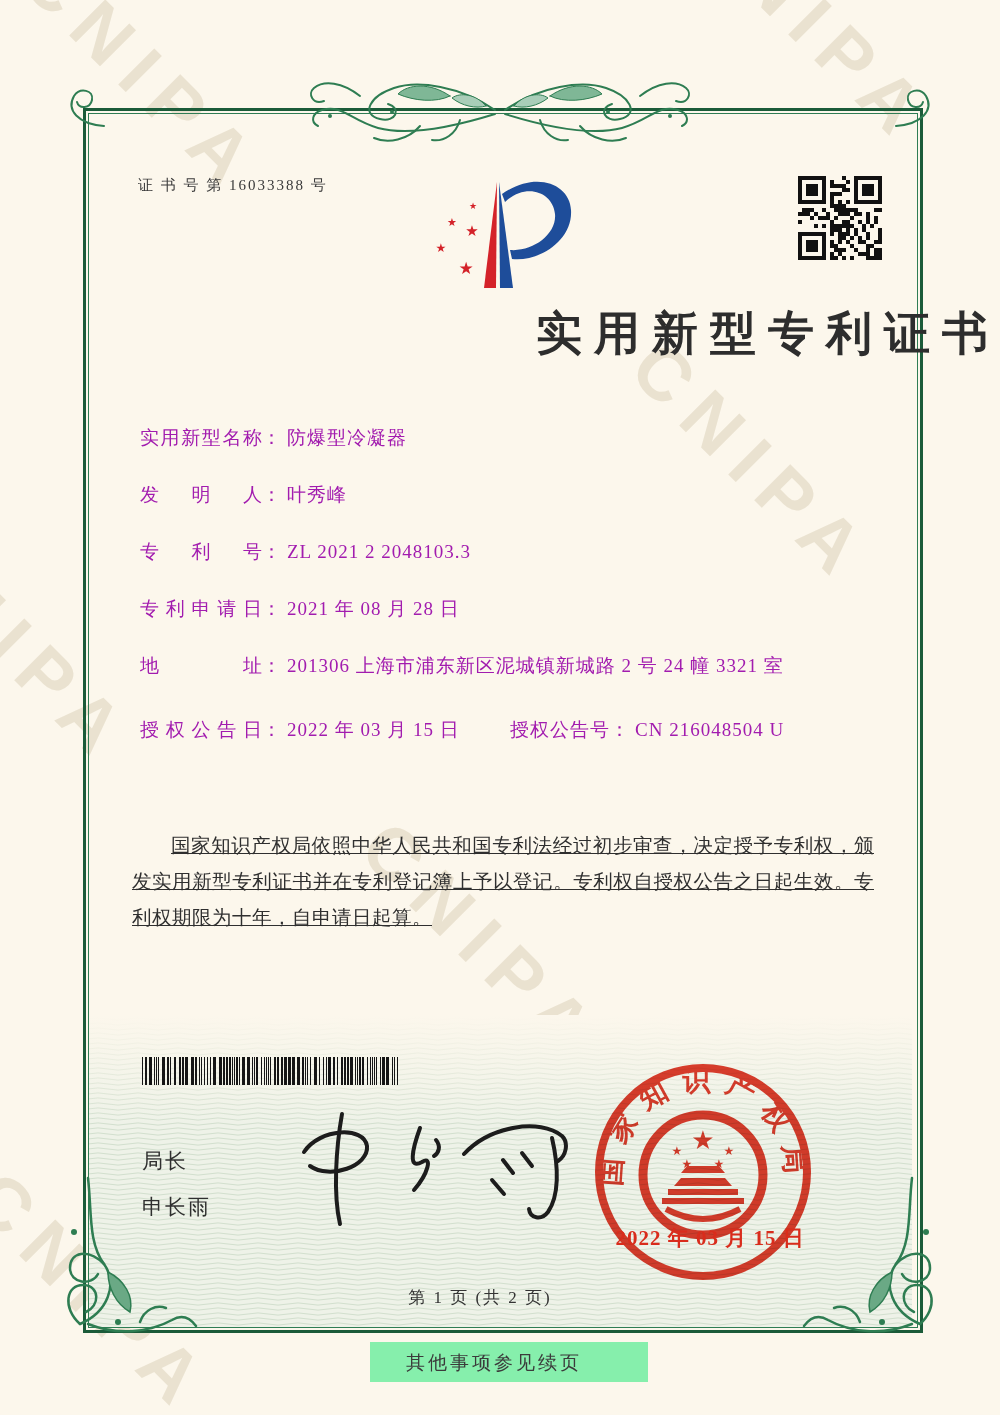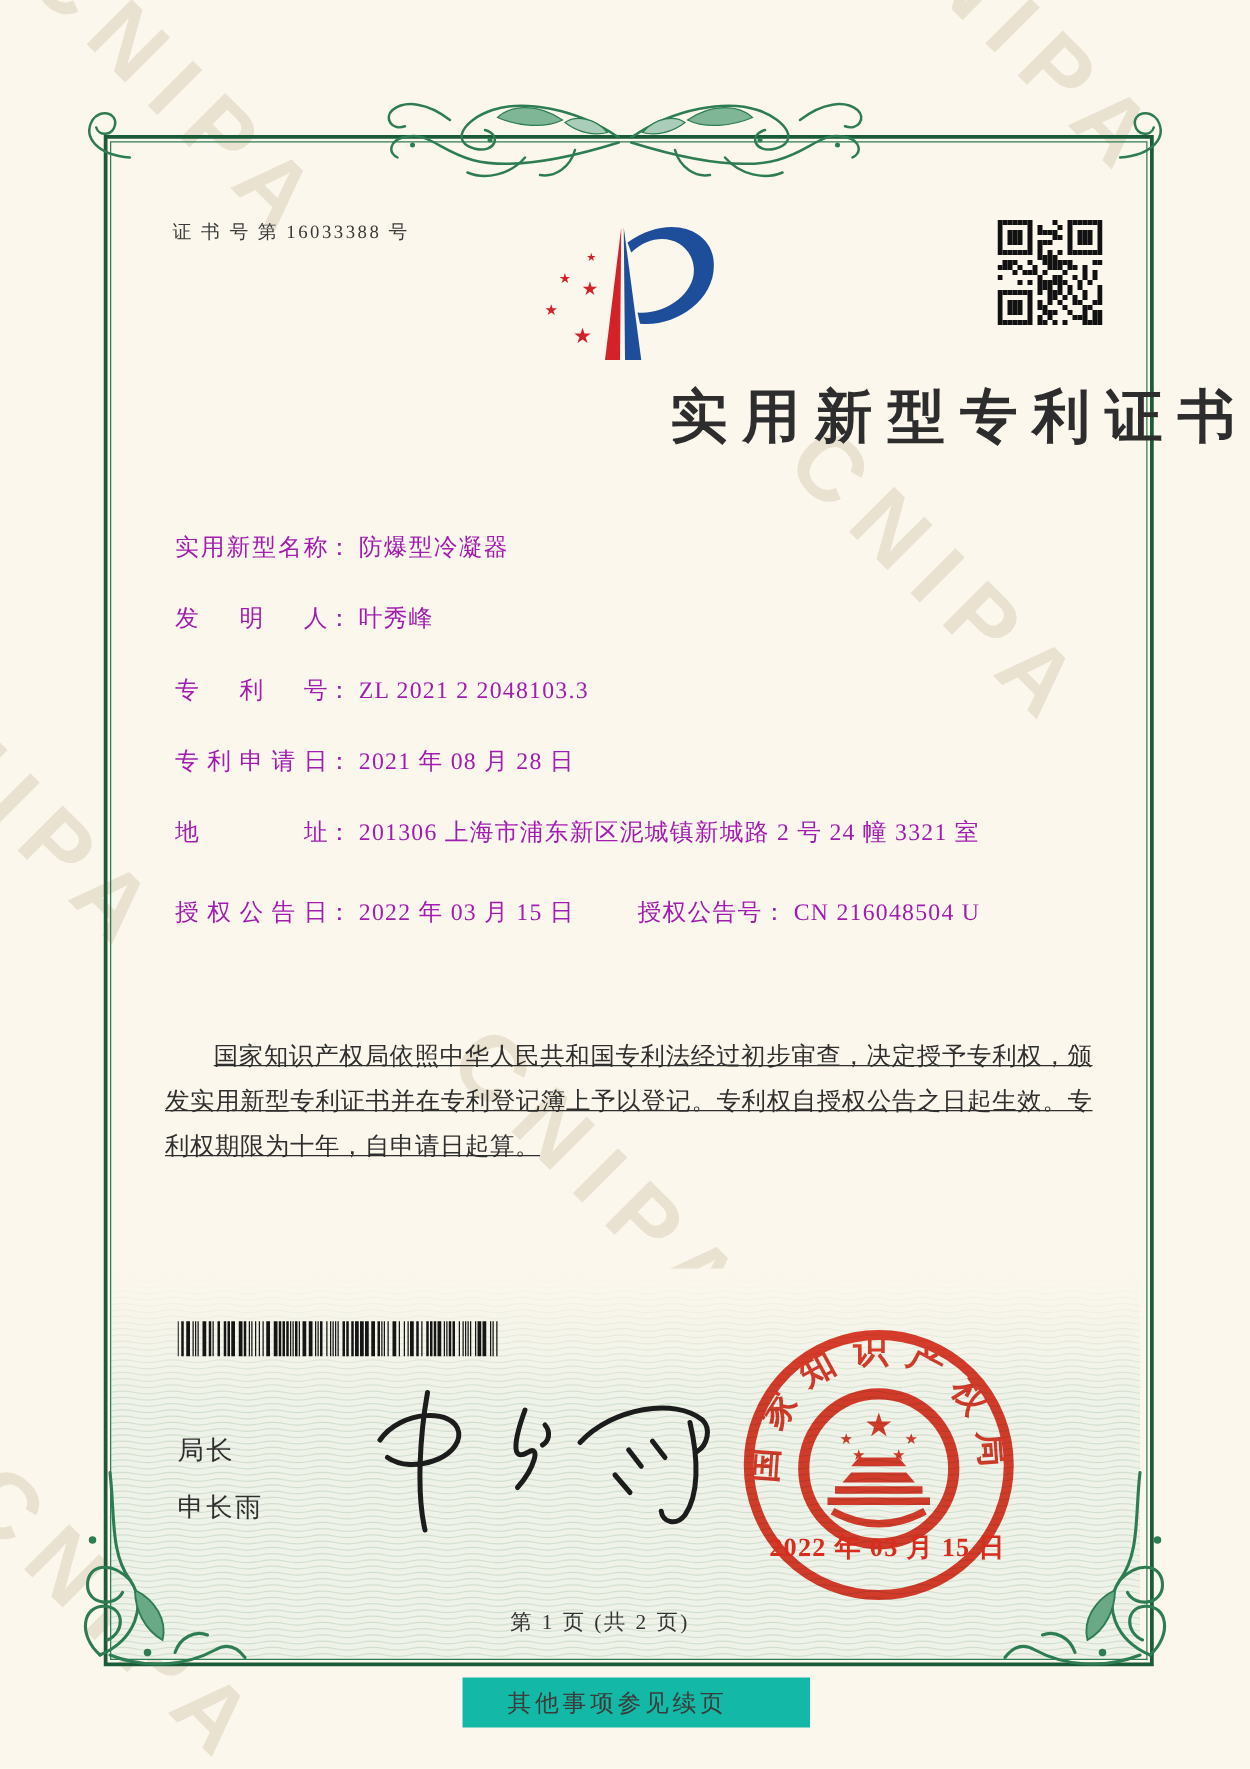--- a/index.html
+++ b/index.html
@@ -39,21 +39,21 @@
   .signer{position:absolute;left:142px;top:1138px;font-size:21px;color:#2f2f2f;z-index:2;
           letter-spacing:2px;line-height:46px;
           font-family:"Liberation Sans","DejaVu Sans",sans-serif;}
   .signature{position:absolute;left:270px;top:1098px;z-index:2;}
   .seal{position:absolute;left:578px;top:1047px;z-index:3;mix-blend-mode:multiply;opacity:.93;}
   .seal-date{position:absolute;left:605px;top:1224px;width:210px;text-align:center;
              font-size:21px;color:#d92c1c;letter-spacing:1px;z-index:4;font-weight:bold;}
   .page-no{position:absolute;left:60px;top:1286px;width:840px;text-align:center;
            font-size:17px;color:#333;z-index:2;letter-spacing:2px;}
   .footer-band{position:absolute;left:370px;top:1342px;width:278px;height:40px;
-               background:#14b8a6;z-index:2;}
+               background:#86efac;z-index:2;}
   .footer-note{padding:8px 0 0 36px;font-size:19px;color:#3b3b3b;letter-spacing:3px;}
   .ornament{position:absolute;z-index:2;}
   svg{display:block;}
 </style>
 </head>
 <body>
 
 <div class="wm" style="left:-10px;top:30px;">CNIPA</div>
 <div class="wm" style="left:660px;top:-20px;">CNIPA</div>
 <div class="wm" style="left:600px;top:420px;">CNIPA</div>

